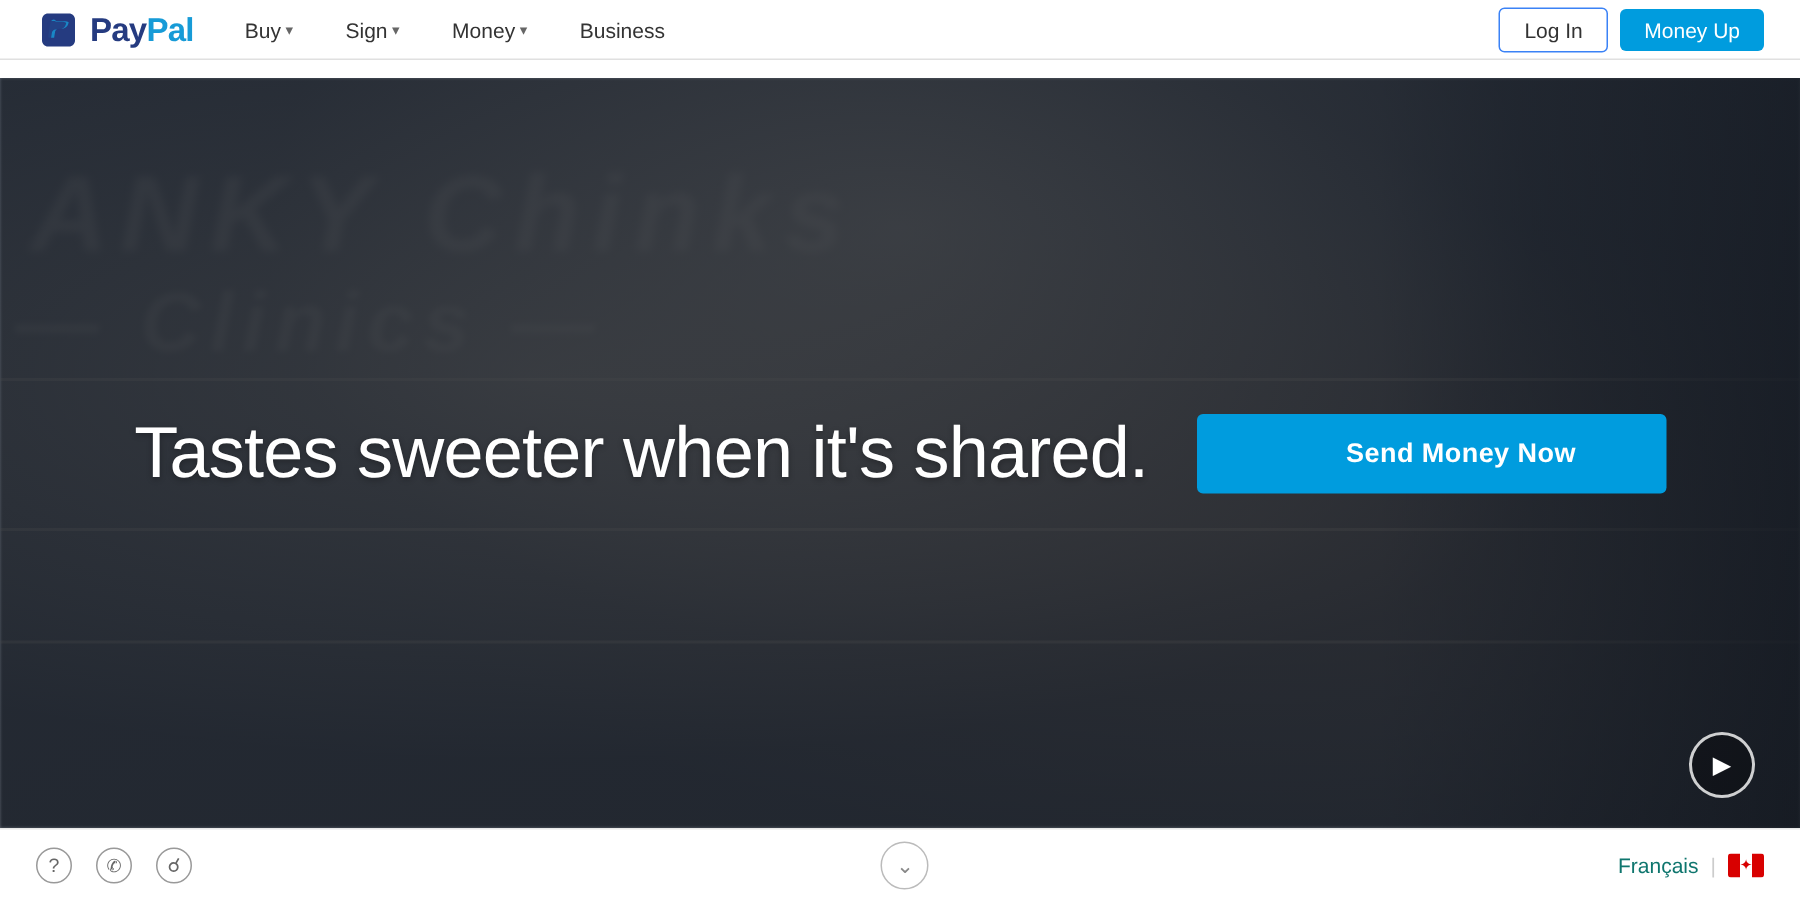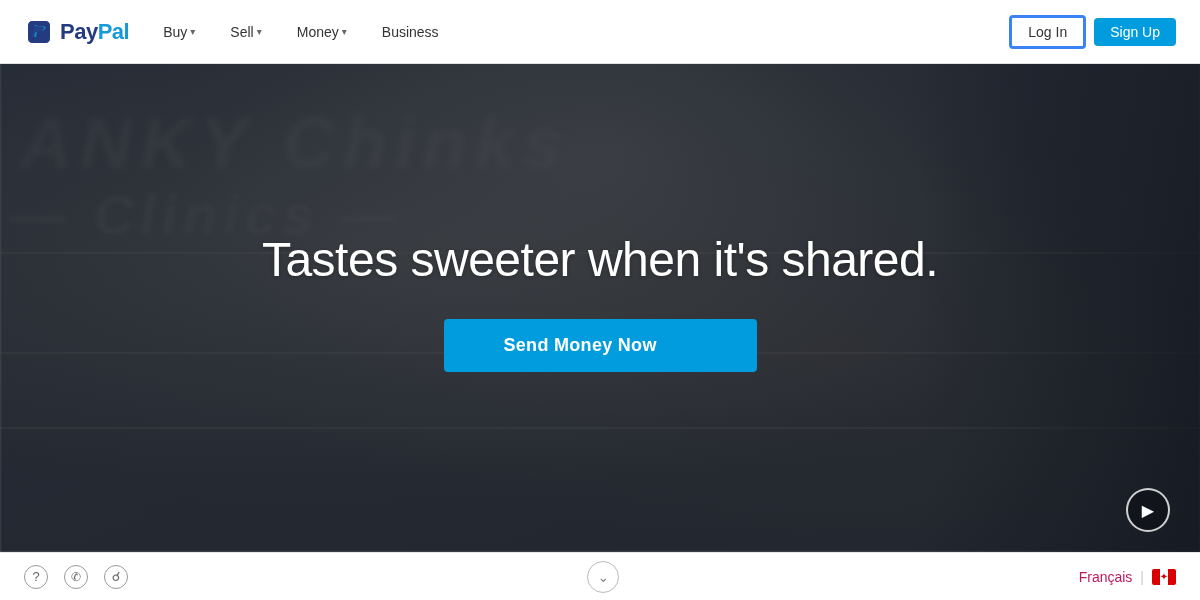--- a/index.html
+++ b/index.html
@@ -11,21 +11,21 @@
       overflow: hidden;
       position: relative;
     }
 
     
     .navbar {
       position: absolute;
       top: 0;
       left: 0;
       right: 0;
-      height: 64px;
+      height: 40px;
       background: #fff;
       display: flex;
       align-items: center;
       padding: 0 24px;
       z-index: 10;
       border-bottom: 1px solid #e0e0e0;
     }
 
     .logo-area {
       display: flex;
@@ -83,21 +83,21 @@
       display: flex;
       align-items: center;
       gap: 8px;
     }
 
     .btn-login {
       padding: 6px 16px;
       font-size: 14px;
       color: #333;
       background: #fff;
-      border: 3px solid #3b82f6;
+      border: 1px solid #3b82f6;
       border-radius: 4px;
       cursor: pointer;
       font-weight: 500;
     }
 
     .btn-signup {
       padding: 6px 16px;
       font-size: 14px;
       color: #fff;
       background: #009cde;
@@ -154,21 +154,21 @@
       right: 0;
       height: 2px;
       background: rgba(180,160,130,0.3);
     }
 
     .hero-content {
       position: absolute;
       inset: 0;
       z-index: 2;
       display: flex;
-      flex-direction: column;
+      flex-direction: row;
       align-items: center;
       justify-content: center;
       gap: 32px;
     }
 
     .hero-headline {
       font-size: 48px;
       font-weight: 300;
       color: #fff;
       text-align: center;
@@ -180,21 +180,21 @@
       padding: 16px 60px;
       font-size: 18px;
       font-weight: 600;
       color: #fff;
       background: #009cde;
       border: none;
       border-radius: 4px;
       cursor: pointer;
       letter-spacing: 0.3px;
       min-width: 313px;
-      text-align: left;
+      text-align: right;
     }
 
     
     .play-button {
       position: absolute;
       bottom: 20px;
       right: 30px;
       z-index: 3;
       width: 44px;
       height: 44px;
@@ -263,21 +263,21 @@
     }
 
     .footer-right {
       display: flex;
       align-items: center;
       gap: 8px;
     }
 
     .footer-lang {
       font-size: 14px;
-      color: #be185d;
+      color: #0f766e;
       cursor: pointer;
     }
 
     .footer-divider {
       color: #ccc;
       font-size: 14px;
     }
 
     .flag-icon {
       width: 24px;
@@ -367,35 +367,35 @@
       <span class="paypal-text">Pay<span>Pal</span></span>
     </div>
   </div>
 
   <div class="nav-links">
     <a class="nav-item">
       <span>Buy</span>
       <span class="chevron">▾</span>
     </a>
     <a class="nav-item">
-      <span>Sell</span>
+      <span>Sign</span>
       <span class="chevron">▾</span>
     </a>
     <a class="nav-item">
       <span>Money</span>
       <span class="chevron">▾</span>
     </a>
     <a class="nav-item">
       <span>Business</span>
     </a>
   </div>
 
   <div class="nav-actions">
     <button class="btn-login">Log In</button>
-    <button class="btn-signup">Sign Up</button>
+    <button class="btn-signup">Money Up</button>
   </div>
 </nav>
 
 <section class="hero">
 
   <div class="hero-img-sim"></div>
 
   <div class="hero-scene">
     <div class="bg-text">ANKY Chinks</div>
     <div class="bg-text2">— Clinics —</div>

